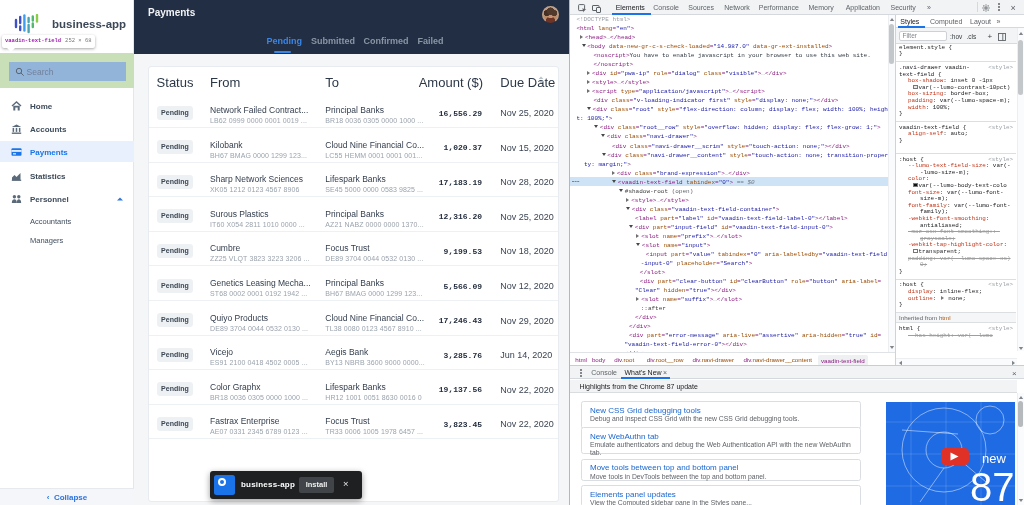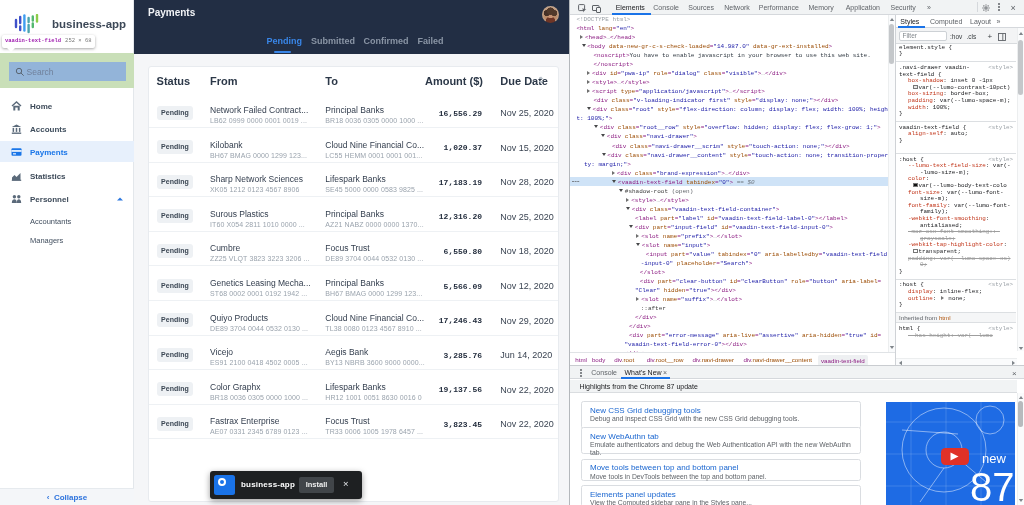--- a/index.html
+++ b/index.html
@@ -28,21 +28,21 @@
 #tabsel{left:273.5px;top:50.5px;width:17px;height:2.5px;background:#3986e8;border-radius:2px}
 #avatar{left:542px;top:6px;width:17px;height:17px;border-radius:50%;background:
  radial-gradient(circle at 50% 30%, #51392b 0 24%, transparent 26%),
  radial-gradient(circle at 28% 42%, #463026 0 18%, transparent 21%),
  radial-gradient(circle at 72% 42%, #51392b 0 18%, transparent 21%),
  radial-gradient(circle at 50% 52%, #c79272 0 26%, transparent 29%),
  radial-gradient(circle at 50% 90%, #6e3526 0 26%, transparent 29%),
  radial-gradient(circle at 50% 55%, #b98a68 0 45%, #c4a78f 70%, #d6c4b2 100%)}
 #mainbg{left:134px;top:54px;width:436px;height:451px;background:#f5f6f8}
 #card{left:148px;top:65.5px;width:411px;height:436px;background:#fff;border:1px solid #e8ebef;border-radius:3px}
-.thead{top:75px;font-size:11px;font-weight:bold;color:#2c3848}
+.thead{top:75px;font-size:13px;font-weight:normal;color:#2c3848}
 .row{left:149px;width:409px;height:34.6px;border-bottom:1px solid #eef1f4}
 .badge{position:absolute;left:7.6px;top:12px;height:14.2px;background:#eef1f4;border-radius:3px;font-size:7px;font-weight:bold;color:#3c4754;line-height:14.2px;padding:0 4.5px}
 .fcol{position:absolute;left:61px;top:10.5px;width:120px}
 .tcol{position:absolute;left:176.3px;top:10.5px;width:120px}
 .nm{font-size:8.5px;color:#323d4d;line-height:12px;white-space:nowrap}
 .ib{font-size:7px;color:#9aa3ad;line-height:10px;white-space:nowrap;letter-spacing:.1px}
 .amt{position:absolute;right:76px;top:15px;font-family:"Liberation Mono",monospace;font-size:8px;font-weight:bold;color:#232d3d}
 .dt{position:absolute;left:351.3px;top:14.5px;font-size:9px;color:#3a4452}
 
 #install{left:210px;top:470.5px;width:152px;height:28.5px;background:#1e2022;border-radius:3px;box-shadow:0 2px 6px rgba(0,0,0,.4);z-index:6}
@@ -259,21 +259,21 @@
       <div class="abs row" style="top:231.9px">
  <div class="badge">Pending</div>
  <div class="fcol">
           <div class="nm">Cumbre</div>
           <div class="ib">ZZ25 VLQT 3823 3223 3206 ...</div>
         </div>
  <div class="tcol">
           <div class="nm">Focus Trust</div>
           <div class="ib">DE89 3704 0044 0532 0130 ...</div>
         </div>
- <div class="amt">6,550.80</div>
+ <div class="amt">9,199.53</div>
         <div class="dt">Nov 18, 2020</div>
       </div>
       <div class="abs row" style="top:266.5px">
  <div class="badge">Pending</div>
  <div class="fcol">
           <div class="nm">Genetics Leasing Mecha...</div>
           <div class="ib">ST68 0002 0001 0192 1942 ...</div>
         </div>
  <div class="tcol">
           <div class="nm">Principal Banks</div>

